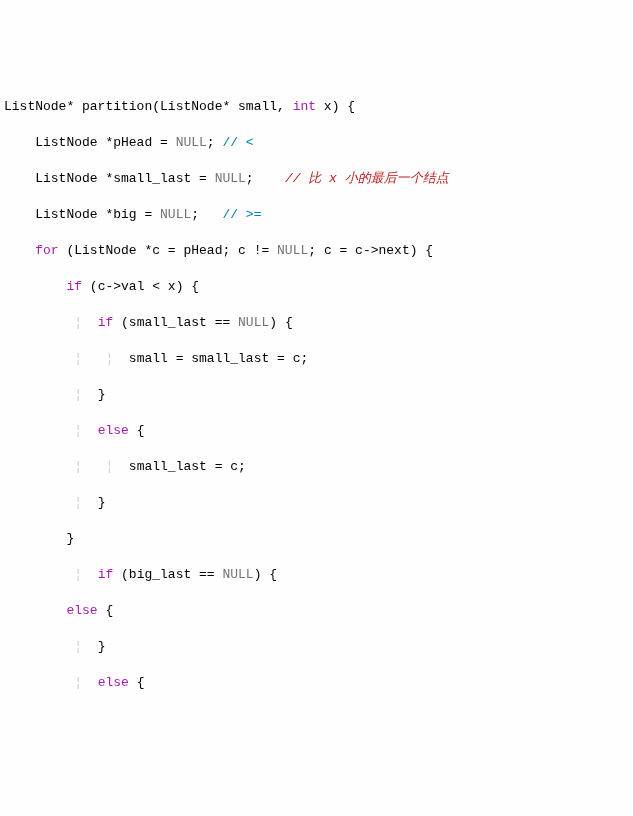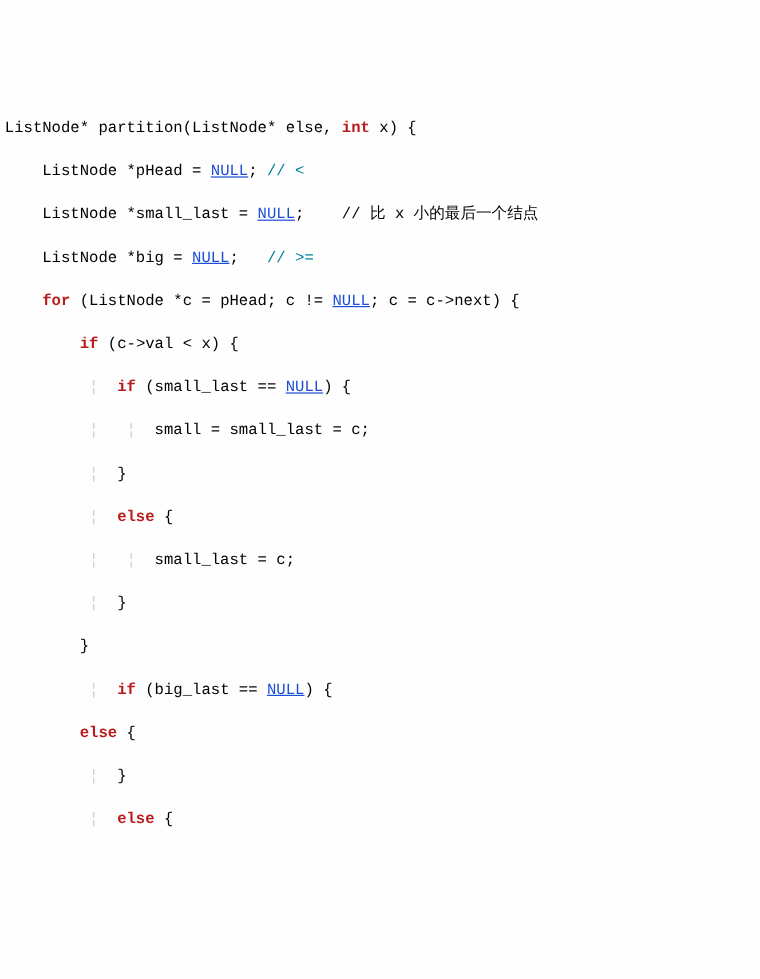--- a/index.html
+++ b/index.html
@@ -8,35 +8,35 @@
     font-family: Consolas, "Courier New", monospace;
     font-size: 13px;
     line-height: 18px;
     background: #fefefe;
     color: #000;
     width: 633px;
     box-sizing: border-box;
     white-space: pre;
   }
   .line { position: relative; }
-  .kw { color: #b91c1c; font-weight: bold; }
-  .num { color: #1d4ed8; text-decoration: underline; }
+  .kw { color: #a21caf; font-weight: normal; }
+  .num { color: #737373; }
   .cmt { color: #0080a0; }
-  .cmtb { color: #000000; }
+  .cmtb { color: #b91c1c; font-style: italic; }
   .guide {
     color: #d0d0d0;
   }
 </style>
 </head>
 <body>
 
 
 
 <div>
-<div class="line"><span>ListNode* partition(ListNode* else, </span><span class="kw">int</span><span> x) {</span></div>
+<div class="line"><span>ListNode* partition(ListNode* small, </span><span class="kw">int</span><span> x) {</span></div>
 <div class="line"><span>    ListNode *pHead = </span><span class="num">NULL</span><span>; </span><span class="cmt">// &lt;</span></div>
 <div class="line"><span>    ListNode *small_last = </span><span class="num">NULL</span><span>;    </span><span class="cmtb">// 比 x 小的最后一个结点</span></div>
 <div class="line"><span>    ListNode *big = </span><span class="num">NULL</span><span>;   </span><span class="cmt">// &gt;=</span></div>
 <div class="line"><span>    </span><span class="kw">for</span><span> (ListNode *c = pHead; c != </span><span class="num">NULL</span><span>; c = c-&gt;next) {</span></div>
 <div class="line"><span>        </span><span class="kw">if</span><span> (c-&gt;val &lt; x) {</span></div>
 <div class="line"><span class="guide">         ¦  </span><span class="kw">if</span><span> (small_last == </span><span class="num">NULL</span><span>) {</span></div>
 <div class="line"><span class="guide">         ¦   ¦  </span>small = small_last = c;</div>
 <div class="line"><span class="guide">         ¦  </span>}</div>
 <div class="line"><span class="guide">         ¦  </span><span class="kw">else</span><span> {</span></div>
 <div class="line"><span class="guide">         ¦   ¦  </span>small_last = c;</div>

